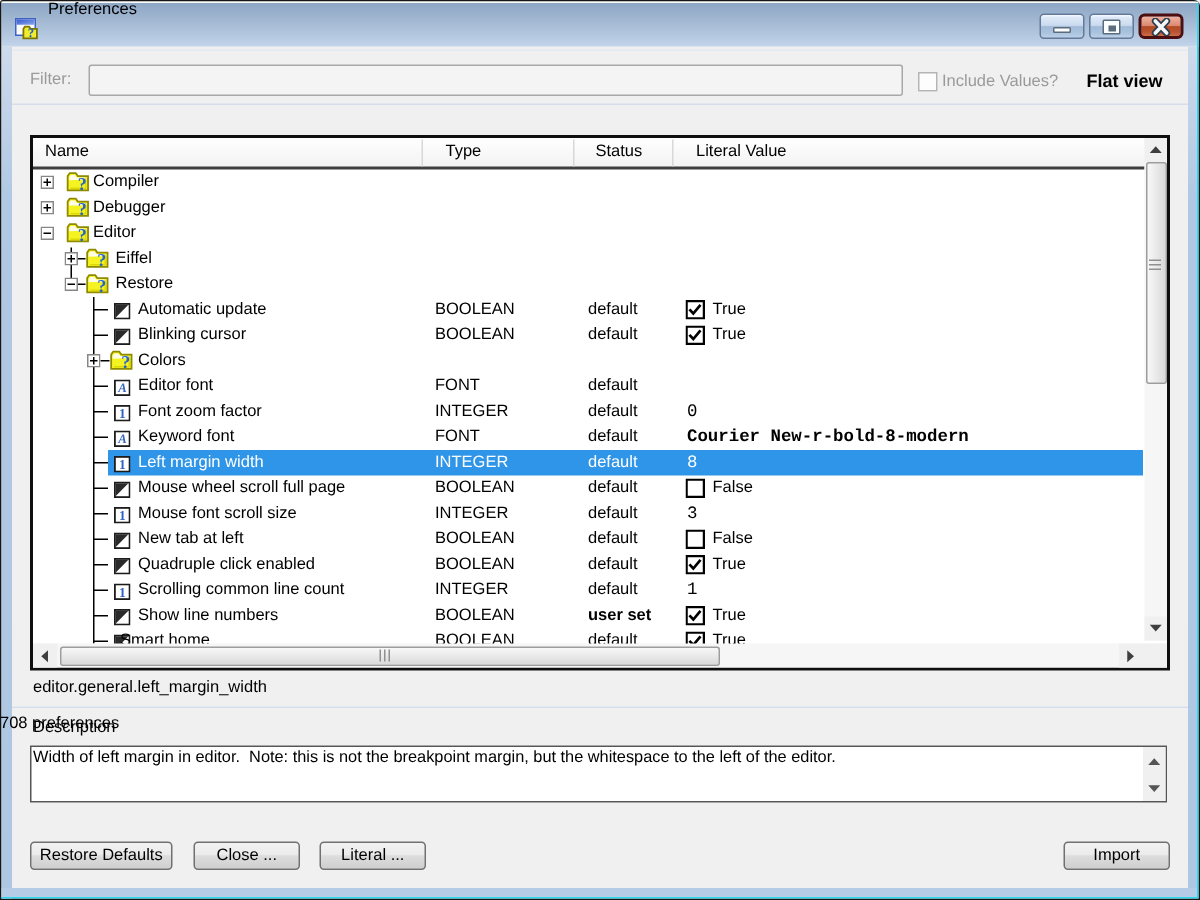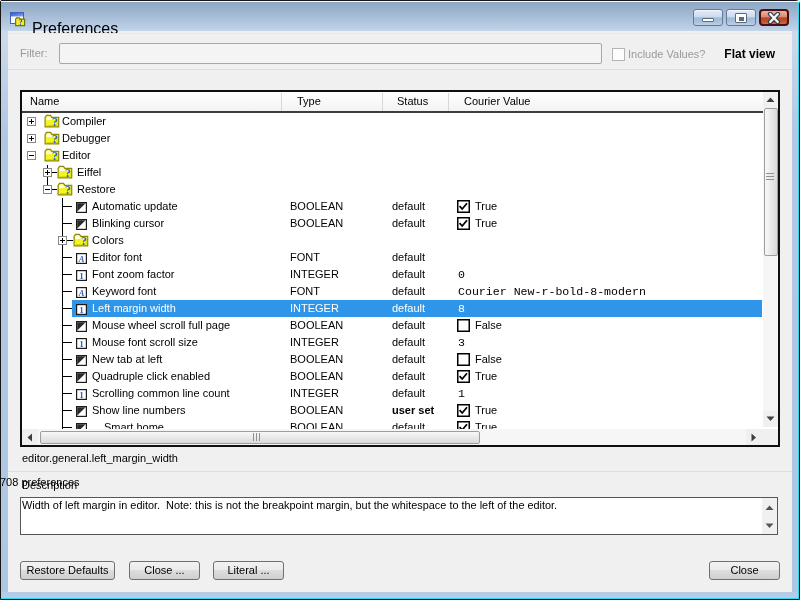--- a/index.html
+++ b/index.html
@@ -33,21 +33,21 @@
     <rect x="1" y="2" width="12" height="3.5" fill="url(#tg)"></rect>
     <defs>
         <linearGradient id="tg" x1="0" y1="0" x2="1" y2="1">
       <stop offset="0" stop-color="#3558d0"></stop>
           <stop offset="1" stop-color="#89a6ea"></stop>
         </linearGradient>
       </defs>
     <path d="M5.6,14.6 L5.6,8.2 L6.6,6.8 L9.4,6.8 L10.4,8.2 L14.6,8.2 L14.6,14.6 Z" fill="#f0ec30" stroke="#7c7600" stroke-width="1.2"></path>
     <text x="10.6" y="13.8" font-family="Liberation Serif" font-size="8.5" font-weight="bold" fill="#2060c8" text-anchor="middle">?</text>
   </svg>
-  <div class="ab" style="left:32px;top:20px;font-size:16px;color:#000">Preferences</div>
+  <div class="ab" style="left:32px;top:0;font-size:11px;color:#000">Preferences</div>
 
   <div class="ab" style="left:693px;top:9px;width:30px;height:17px;border:1px solid #647a9b;border-radius:3px;background:linear-gradient(180deg,#e2ecfa 0%,#cbdbef 46%,#a0bad8 52%,#abc3de 80%,#bdd2e8 100%);box-shadow:inset 0 1px 0 rgba(255,255,255,.6)"></div>
   <div class="ab" style="left:702px;top:17.5px;width:12px;height:4.5px;background:#fcfdfe;border:1px solid #5c6c7d;border-radius:1px"></div>
   <div class="ab" style="left:726px;top:9px;width:30px;height:17px;border:1px solid #647a9b;border-radius:3px;background:linear-gradient(180deg,#e2ecfa 0%,#cbdbef 46%,#a0bad8 52%,#abc3de 80%,#bdd2e8 100%);box-shadow:inset 0 1px 0 rgba(255,255,255,.6)"></div>
   <div class="ab" style="left:735px;top:13px;width:11.5px;height:9.5px;background:#fcfdfe;border:1.5px solid #5c6c7d;border-radius:1px"></div>
   <div class="ab" style="left:738.5px;top:17px;width:5px;height:3.5px;background:#5c6c7d"></div>
   <div class="ab" style="left:759px;top:9px;width:30px;height:17px;border:2px solid #4b0f11;border-radius:4px;background:linear-gradient(180deg,#efb2a2 0%,#dc8a71 46%,#b04a24 52%,#ba522f 78%,#cb6d4b 100%)"></div>
   <svg class="ab" style="left:766px;top:12px" width="16" height="12" viewBox="0 0 16 12">
     <path d="M4.2,2 L11.8,10 M11.8,2 L4.2,10" stroke="#2e3d4e" stroke-width="4.6" fill="none" stroke-linecap="round"></path>
     <path d="M4.2,2 L11.8,10 M11.8,2 L4.2,10" stroke="#f4f6f8" stroke-width="2.4" fill="none" stroke-linecap="round"></path>
@@ -65,21 +65,21 @@
   <div class="ab" style="left:20px;top:90px;width:760px;height:357px;border:2px solid #0f0f0f;background:#fff"></div>
 
   <div class="ab" style="left:22px;top:92px;width:756px;height:20px;background:linear-gradient(180deg,#ffffff,#f2f2f2)"></div>
   <div class="ab" style="left:22px;top:111px;width:741px;height:2px;background:#3e3e3e"></div>
   <div class="ab" style="left:281px;top:93px;width:1px;height:18px;background:#d8d8d8"></div>
   <div class="ab" style="left:382px;top:93px;width:1px;height:18px;background:#d8d8d8"></div>
   <div class="ab" style="left:448px;top:93px;width:1px;height:18px;background:#d8d8d8"></div>
   <div class="ab t11" style="left:30px;top:95px;color:#000">Name</div>
   <div class="ab t11" style="left:297px;top:95px;color:#000">Type</div>
   <div class="ab t11" style="left:397px;top:95px;color:#000">Status</div>
-  <div class="ab t11" style="left:464px;top:95px;color:#000">Courier Value</div>
+  <div class="ab t11" style="left:464px;top:95px;color:#000">Literal Value</div>
 
 <div class="ab" style="left:47px;top:165px;width:1px;height:24px;background:#000"></div>
 <div class="ab" style="left:62px;top:198px;width:1px;height:231px;background:#000"></div>
 <svg class="ab" style="left:27px;top:116.5px" width="9" height="9" viewBox="0 0 9 9">
 <rect x="0.5" y="0.5" width="8" height="8" fill="#fff" stroke="#878787"></rect>
       <rect x="2" y="4" width="5" height="1" fill="#000"></rect>
       <rect x="4" y="2" width="1" height="5" fill="#000"></rect>
     </svg>
 <svg class="ab" style="left:44px;top:114px" width="16" height="14" viewBox="0 0 16 14">
 <path d="M1.1,12.9 L1.1,3.4 L2.5,1.4 L6.5,1.4 L7.9,3.4 L14.7,3.4 L14.7,12.9 Z" fill="#f5f322" stroke="#8f8a00" stroke-width="1.2"></path>
@@ -193,21 +193,21 @@
 <div class="ab t11" style="left:392px;top:268px;color:#000;font-weight:normal">default</div>
 <div class="ab tmono" style="left:458px;top:268px;color:#000">0</div>
 <div class="ab" style="left:62px;top:291px;width:10px;height:1px;background:#000"></div>
 <svg class="ab" style="left:76px;top:286.5px" width="11" height="11" viewBox="0 0 11 11">
 <rect x="0.6" y="0.6" width="9.8" height="9.8" fill="#fff" stroke="#1c1c1c" stroke-width="1.2"></rect>
 <text x="5.7" y="8.6" font-family="Liberation Serif" font-size="8.5" font-style="italic" font-weight="bold" fill="#3a66c0" text-anchor="middle">A</text>
 </svg>
 <div class="ab t11" style="left:92px;top:285px;color:#000">Keyword font</div>
 <div class="ab t11" style="left:290px;top:285px;color:#000">FONT</div>
 <div class="ab t11" style="left:392px;top:285px;color:#000;font-weight:normal">default</div>
-<div class="ab tmono" style="left:458px;top:285px;color:#000;font-weight:normal">Courier New-r-bold-8-modern</div>
+<div class="ab tmono" style="left:458px;top:285px;color:#000;font-weight:bold">Courier New-r-bold-8-modern</div>
 <div class="ab" style="left:72px;top:300px;width:690px;height:17px;background:#2e95e8"></div>
 <div class="ab" style="left:62px;top:308px;width:10px;height:1px;background:#000"></div>
 <svg class="ab" style="left:76px;top:303.5px" width="11" height="11" viewBox="0 0 11 11">
 <rect x="0.6" y="0.6" width="9.8" height="9.8" fill="#fff" stroke="#1c1c1c" stroke-width="1.2"></rect>
 <text x="5.5" y="8.8" font-family="Liberation Serif" font-size="9" font-weight="bold" fill="#2d62c8" text-anchor="middle">1</text>
 </svg>
 <div class="ab t11" style="left:92px;top:302px;color:#fff">Left margin width</div>
 <div class="ab t11" style="left:290px;top:302px;color:#fff">INTEGER</div>
 <div class="ab t11" style="left:392px;top:302px;color:#fff;font-weight:normal">default</div>
 <div class="ab tmono" style="left:458px;top:302px;color:#fff">8</div>
@@ -277,21 +277,21 @@
 <svg class="ab" style="left:457px;top:404px" width="13" height="13" viewBox="0 0 13 13">
 <rect x="0.75" y="0.75" width="11.5" height="11.5" fill="#fff" stroke="#000" stroke-width="1.5"></rect>
       <path d="M2.6,6.2 L5.2,9 L10,3.2" fill="none" stroke="#000" stroke-width="1.8"></path>
     </svg>
 <div class="ab t11" style="left:475px;top:404px;color:#000">True</div>
 <div class="ab" style="left:62px;top:427px;width:10px;height:1px;background:#000"></div>
 <svg class="ab" style="left:76px;top:422.5px" width="11" height="11" viewBox="0 0 11 11">
 <rect x="0.6" y="0.6" width="9.8" height="9.8" fill="#fff" stroke="#1c1c1c" stroke-width="1.2"></rect>
 <path d="M1.2,1.2 L9.6,1.2 L1.2,9.6 Z" fill="#2a2a2a"></path>
 </svg>
-<div class="ab t11" style="left:104px;top:421px;color:#000">Smart home</div>
+<div class="ab t11" style="left:80px;top:421px;color:#000">Smart home</div>
 <div class="ab t11" style="left:290px;top:421px;color:#000">BOOLEAN</div>
 <div class="ab t11" style="left:392px;top:421px;color:#000;font-weight:normal">default</div>
 <svg class="ab" style="left:457px;top:421px" width="13" height="13" viewBox="0 0 13 13">
 <rect x="0.75" y="0.75" width="11.5" height="11.5" fill="#fff" stroke="#000" stroke-width="1.5"></rect>
       <path d="M2.6,6.2 L5.2,9 L10,3.2" fill="none" stroke="#000" stroke-width="1.8"></path>
     </svg>
 <div class="ab t11" style="left:475px;top:421px;color:#000">True</div>
 
   <div class="ab" style="left:763px;top:92px;width:15px;height:335px;background:#f6f6f6"></div>
   <div class="ab" style="left:763px;top:92px;width:15px;height:16px;background:#f0f0f0"></div>
@@ -333,14 +333,14 @@
   <svg class="ab" style="left:765px;top:505px" width="9" height="6" viewBox="0 0 9 6">
       <path d="M0.5,5 L4.5,0.5 L8.5,5 Z" fill="#555"></path>
     </svg>
   <svg class="ab" style="left:765px;top:523px" width="9" height="6" viewBox="0 0 9 6">
       <path d="M0.5,0.5 L8.5,0.5 L4.5,5 Z" fill="#555"></path>
     </svg>
 
   <div class="btn" style="left:20px;top:561px;width:95px">Restore Defaults</div>
   <div class="btn" style="left:129px;top:561px;width:71px">Close ...</div>
   <div class="btn" style="left:213px;top:561px;width:71px">Literal ...</div>
-  <div class="btn" style="left:709px;top:561px;width:71px">Close</div>
+  <div class="btn" style="left:709px;top:561px;width:71px">Import</div>
 </div>
 
 </body></html>

